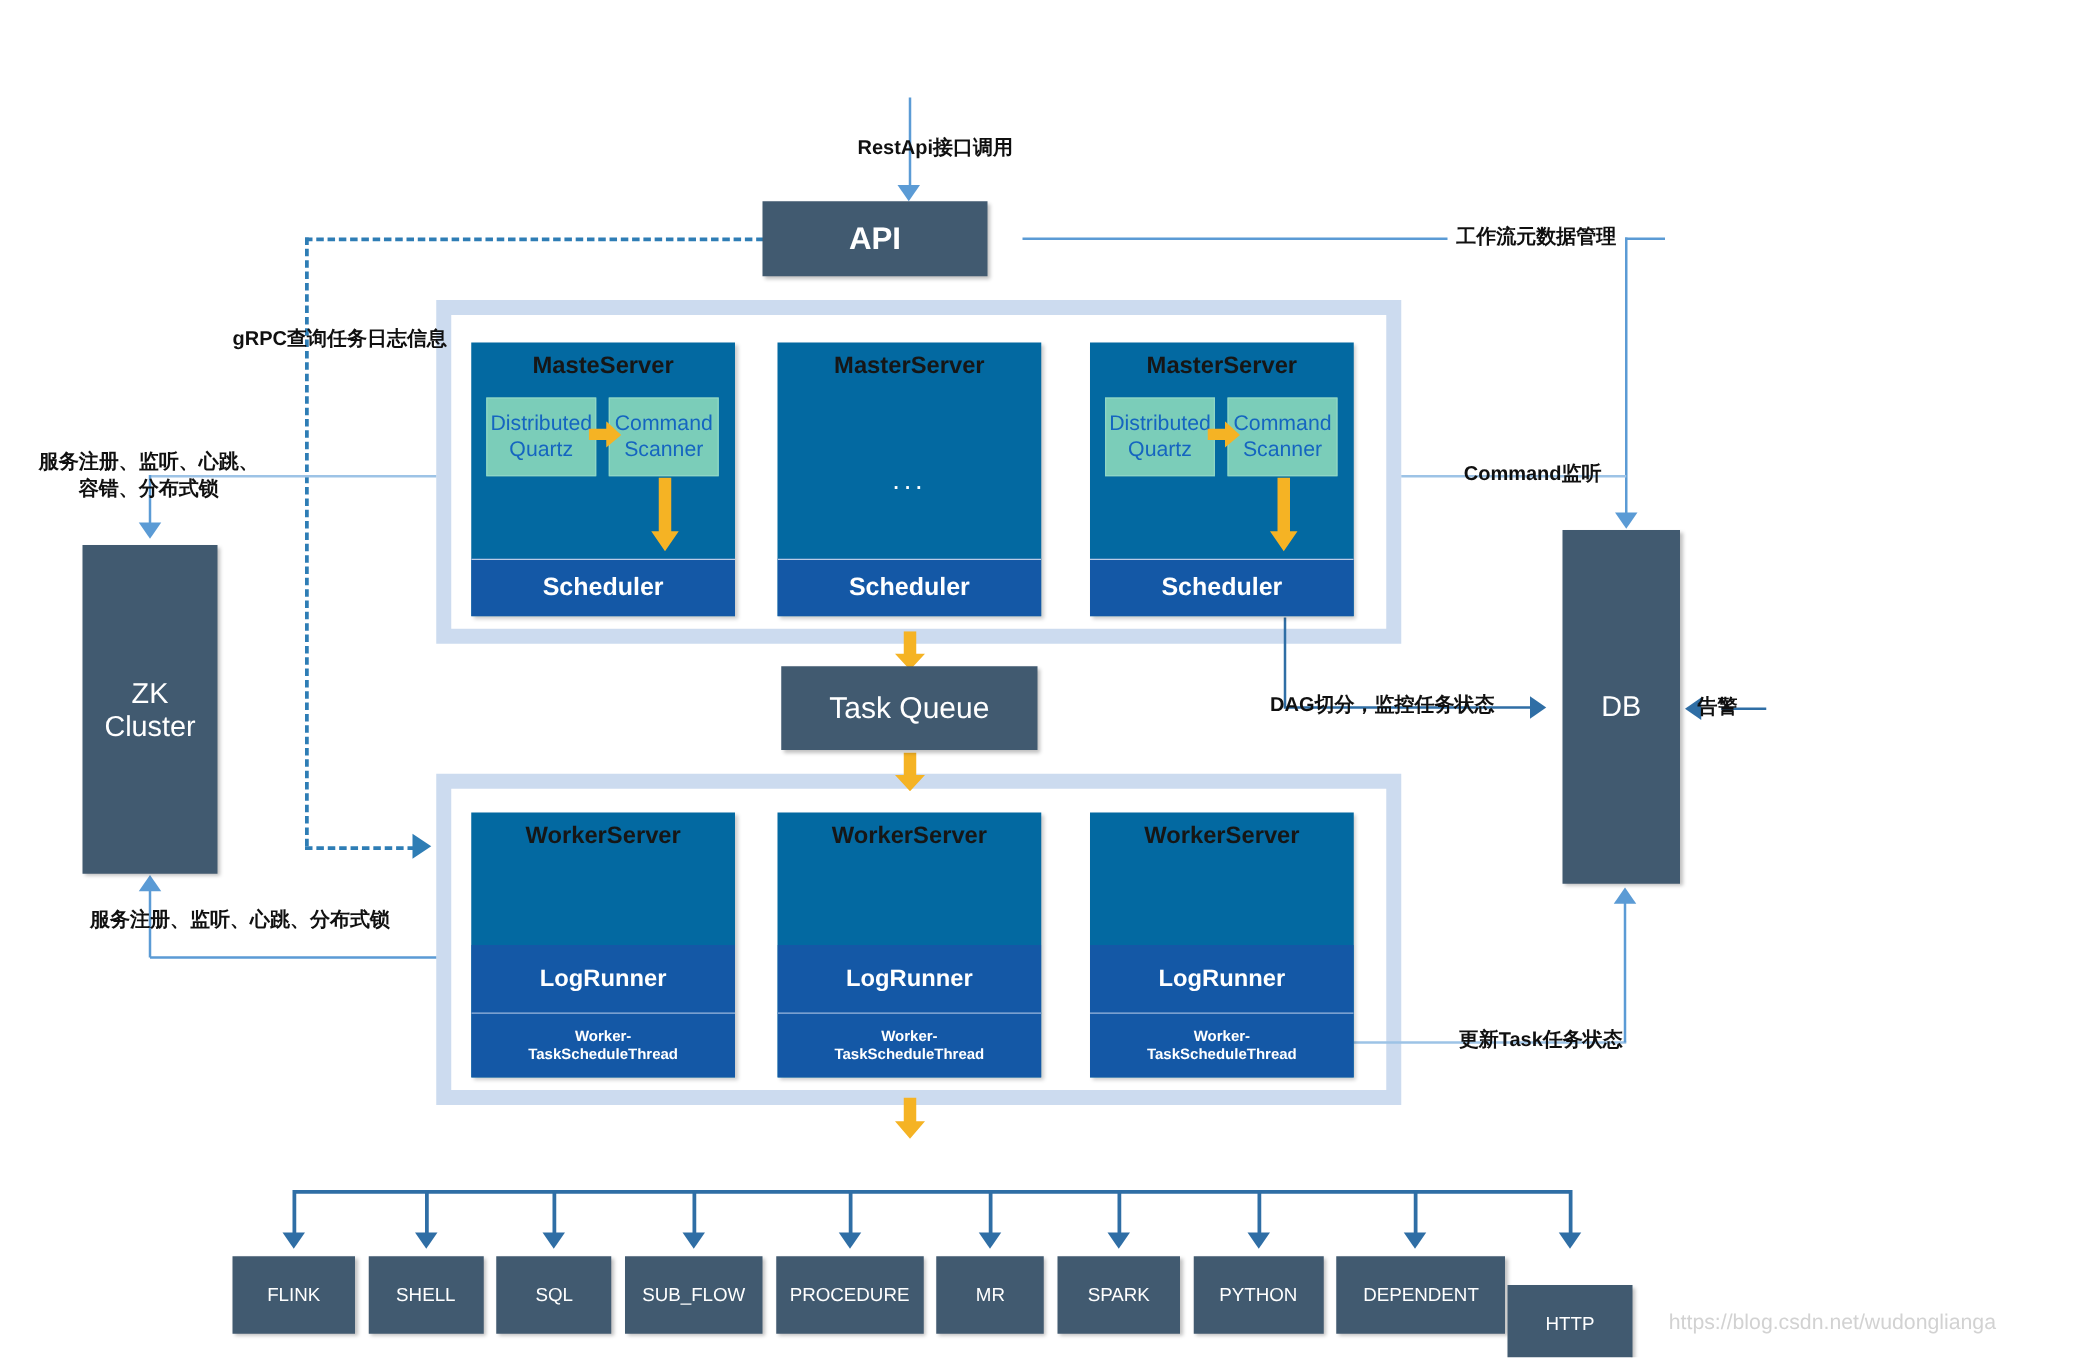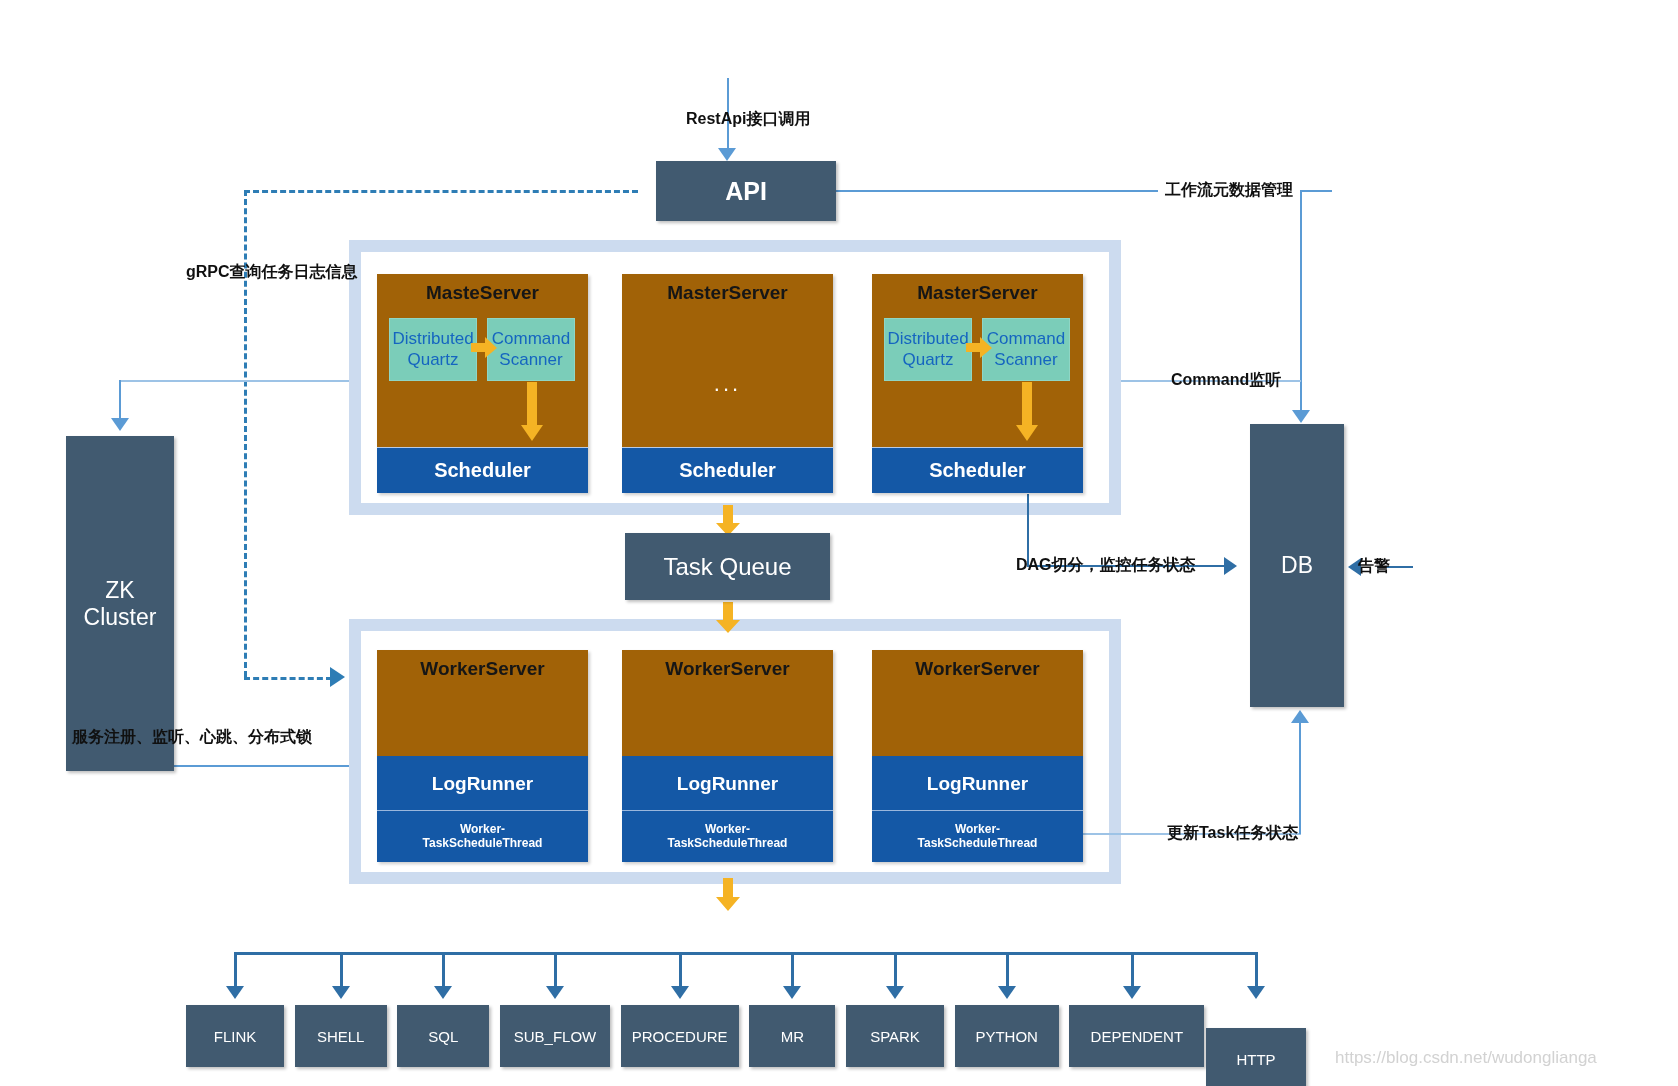--- a/index.html
+++ b/index.html
@@ -23,22 +23,22 @@
     justify-content:center;
     text-align:center;
     color:#ffffff;
     background:#415a70;
     box-shadow:2px 2px 3px rgba(0,0,0,.25);
   }
   .node-label{pointer-events:none;}
 
   
   #ui-box{left:638px;top:18px;width:180px;height:60px;font-size:25px;}
-  #api-box{left:656px;top:161px;width:180px;height:60px;font-size:25px;font-weight:bold;}
-  #zk-box{left:66px;top:436px;width:108px;height:335px;font-size:23px;}
+  #api-box{left:610px;top:161px;width:180px;height:60px;font-size:25px;font-weight:bold;}
+  #zk-box{left:66px;top:436px;width:108px;height:263px;font-size:23px;}
   #db-box{left:1250px;top:424px;width:94px;height:283px;font-size:23px;}
   #alert-box{left:1411px;top:523px;width:130px;height:88px;font-size:23px;}
   #taskqueue-box{left:625px;top:533px;width:205px;height:67px;font-size:24px;}
 
   
   .cluster-outer{
     position:absolute;
     background:#ccdbef;
     box-sizing:border-box;
   }
@@ -49,21 +49,21 @@
   }
   #master-outer{left:349px;top:240px;width:772px;height:275px;}
   #master-inner{left:361px;top:252px;width:748px;height:251px;}
   #worker-outer{left:349px;top:619px;width:772px;height:265px;}
   #worker-inner{left:361px;top:631px;width:748px;height:241px;}
 
   
   .server{
     position:absolute;
     box-sizing:border-box;
-    background:#a16207;
+    background:#0369a1;
     box-shadow:2px 2px 3px rgba(0,0,0,.2);
     overflow:hidden;
   }
   .server-title{
     position:absolute;
     top:8px;left:0;right:0;
     text-align:center;
     font-size:19px;
     font-weight:bold;
     color:#161616;
@@ -402,20 +402,24 @@
       </div>
       <div class="task-box" style="left: 1206px; width: 100px; margin-top: 23px;">
         <span>HTTP</span>
       </div>
     </div>
 
   <div class="elabel" style="left:686px;top:108px;">RestApi接口调用</div>
   <div class="elabel" style="left:186px;top:261px;">gRPC查询任务日志信息</div>
   <div class="elabel" style="left:1165px;top:179px;">工作流元数据管理</div>
 
+  <div class="elabel center" style="left:24px;top:359px;width:190px;">
+    <span>服务注册、监听、心跳、</span><br>
+    <span>容错、分布式锁</span>
+  </div>
 
   <div class="elabel" style="left:72px;top:726px;">服务注册、监听、心跳、分布式锁</div>
 
   <div class="elabel" style="left:1171px;top:369px;">Command监听</div>
   <div class="elabel" style="left:1016px;top:554px;">DAG切分，监控任务状态</div>
   <div class="elabel" style="left:1358px;top:555px;">告警</div>
   <div class="elabel" style="left:1167px;top:822px;">更新Task任务状态</div>
 
   <div id="watermark">https://blog.csdn.net/wudonglianga</div>
 

